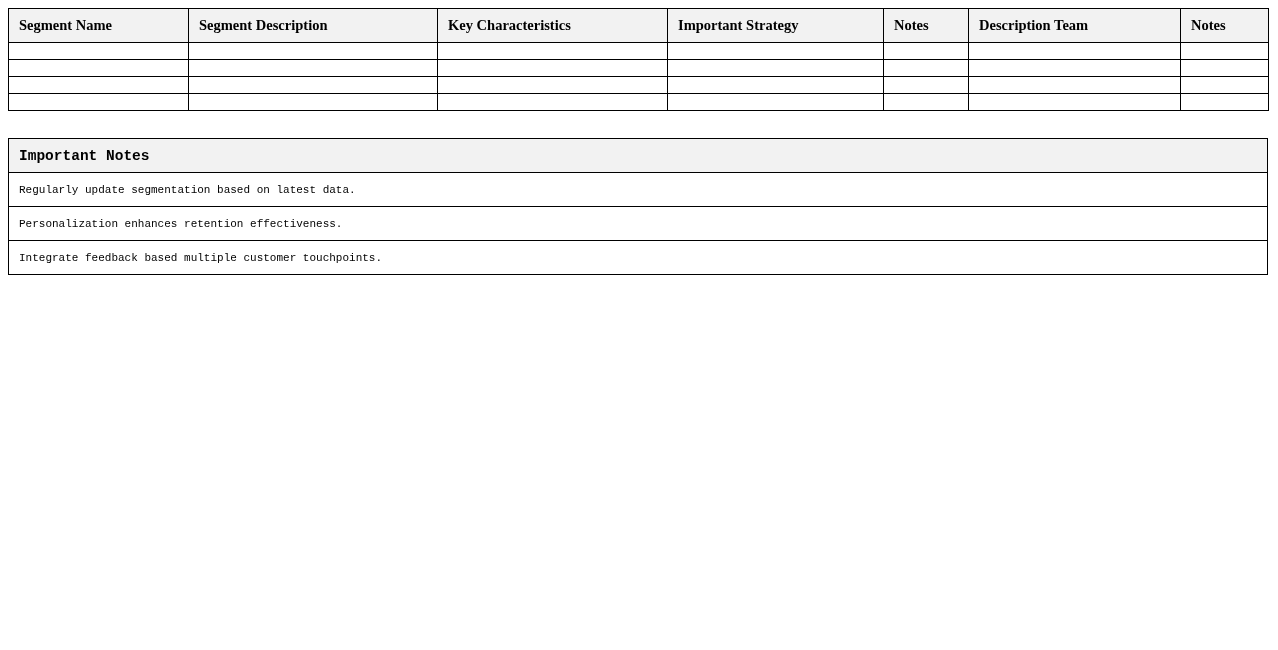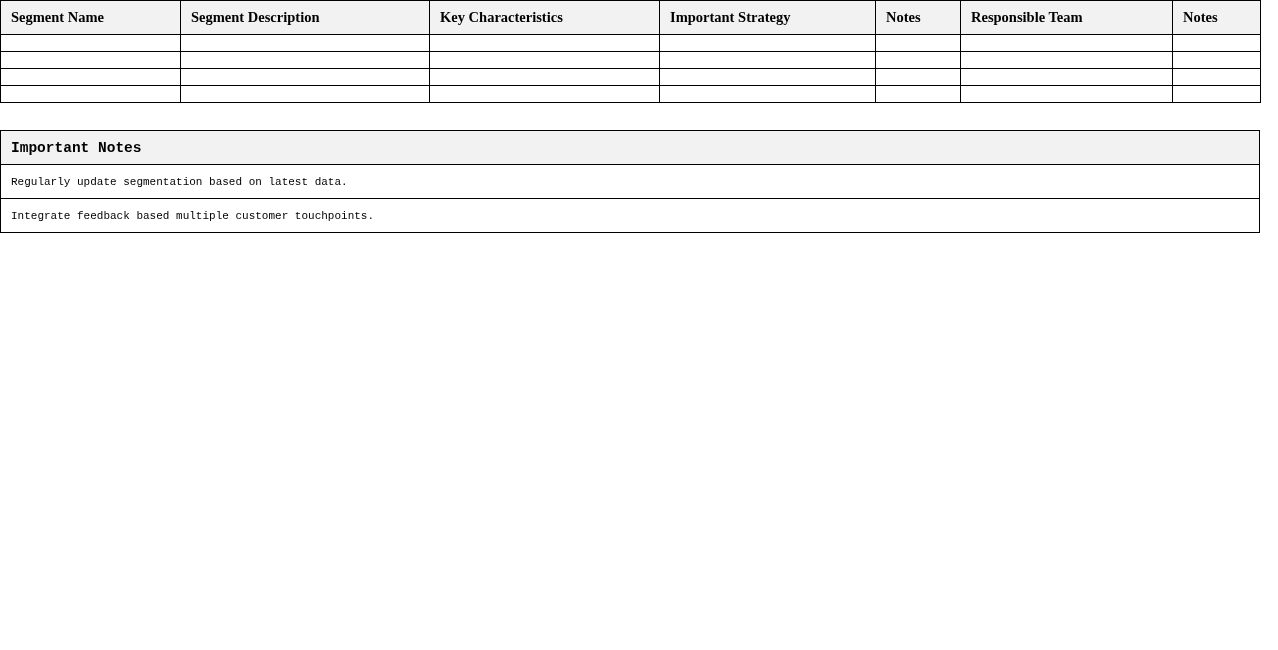--- a/index.html
+++ b/index.html
@@ -6,20 +6,21 @@
   html, body {
     margin: 0;
     padding: 0;
     background: #ffffff;
     font-family: "Liberation Serif", serif;
     color: #000000;
   }
   .page {
     width: 1278px;
     height: 650px;
+    padding: 8px;
     overflow: hidden;
   }
   table {
     border-collapse: collapse;
     width: 1260px;
     table-layout: fixed;
   }
   th, td {
     border: 1px solid #000000;
     text-align: left;
@@ -62,21 +63,21 @@
       <col style="width:212px">
       <col style="width:88px">
     </colgroup>
     <thead>
       <tr>
           <th>Segment Name</th>
           <th>Segment Description</th>
           <th>Key Characteristics</th>
           <th>Important Strategy</th>
           <th>Notes</th>
-          <th>Responsible Team</th>
+          <th>Description Team</th>
           <th>Notes</th>
         </tr>
     </thead>
     <tbody>
         <tr>
           <td>&nbsp;</td>
           <td>&nbsp;</td>
           <td>&nbsp;</td>
           <td>&nbsp;</td>
           <td>&nbsp;</td>
@@ -117,18 +118,21 @@
     <thead>
       <tr>
         <th>Important Notes</th>
       </tr>
     </thead>
     <tbody>
         <tr>
           <td>Regularly update segmentation based on latest data.</td>
         </tr>
         <tr>
+          <td>Personalization enhances retention effectiveness.</td>
+        </tr>
+        <tr>
           <td>Integrate feedback based multiple customer touchpoints.</td>
         </tr>
       </tbody>
   </table>
 
 </div>
 
 </body></html>

